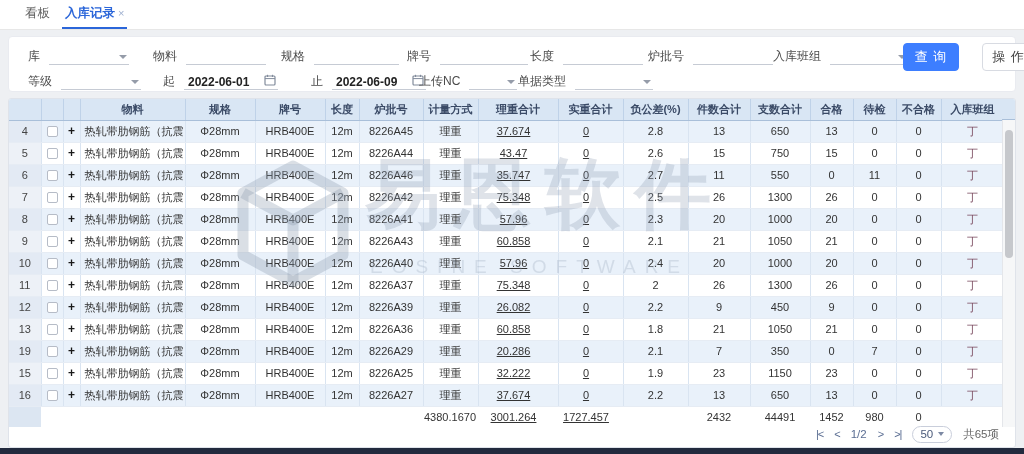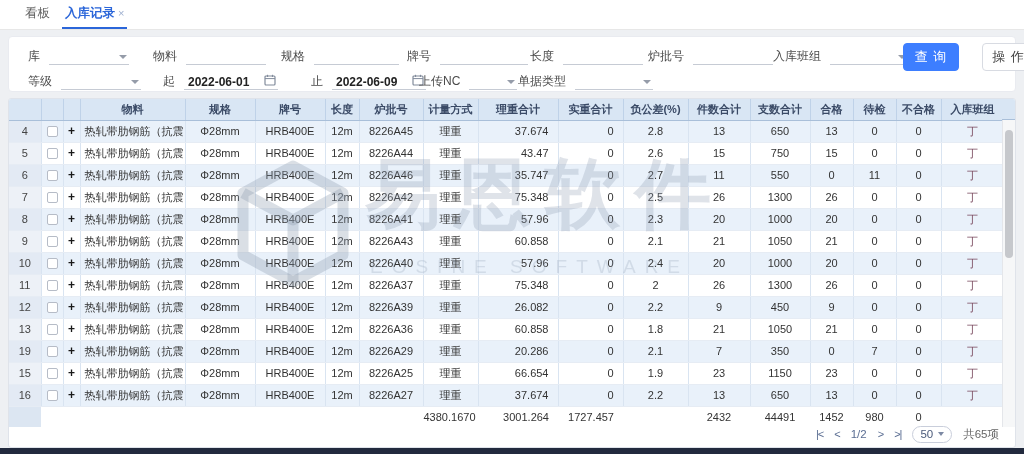--- a/index.html
+++ b/index.html
@@ -30,29 +30,29 @@
   .btn-query { left:894px; width:56px; background:#3d7eff; border:1px solid #3d7eff; color:#fff; }
   .btn-op { left:957px; width:53px; background:#fff; border:1px solid #d8dbe2; color:#404040;margin-left:16px; }
 
   
   .tablecard { position:absolute; left:8px; top:98px; width:1008px; height:350px; background:#fff; border:1px solid #dfe3ea; border-radius:3px; overflow:hidden; }
   table { border-collapse:collapse; table-layout:fixed; width:995px; font-size:11px; color:#333; }
   th { height:21px; background:#d9e6f4; border-right:1px solid #bfd2e8; border-bottom:1px solid #a9bfd9; font-size:11px; color:#3a4a66; font-weight:bold; overflow:hidden; white-space:nowrap; }
   td { height:22px; border-right:1px solid #d9e4f1; border-bottom:1px solid #e6ecf4; text-align:center; overflow:hidden; white-space:nowrap; }
   tr.even td { background:#e9f1fa; }
   td.left  { text-align:left;  padding-left:4px; }
-  td.right { text-align:right; padding-right:9px; }
+  td.right { text-align:center; padding-right:9px;text-decoration:underline; }
   td.c-num { background:#edf1f7; color:#444; }
   tr.even td.c-num { background:#e3eaf4; }
   td.team { color:#7a4a5f; }
   .cb { display:inline-block; width:11px; height:11px; border:1px solid #b6bcc7; border-radius:2px; background:#fff; vertical-align:middle; cursor:pointer; }
   .exp { font-weight:bold; color:#1a1a1a; cursor:pointer; font-size:12px; }
   tr.sum td { border:none; border-top:1px solid #a9bcd6; background:#fff; height:21px; }
   tr.sum td.c-num { background:#dce6f2; }
-  tr.sum td.right2 { text-align:center; padding-right:2px; }
+  tr.sum td.right2 { text-align:right; padding-right:2px; }
 
   .hdr-fill { position:absolute; right:0; top:0; width:13px; height:21px; background:#d9e6f4; border-bottom:1px solid #a9bfd9; }
   .vscroll { position:absolute; right:0; top:21px; width:13px; height:307px; background:#f6f7f8; border-left:1px solid #e4e6ea; }
   .vthumb { position:absolute; left:2px; top:10px; width:8px; height:128px; background:#c6c8cc; border-radius:4px; cursor:pointer; }
 
   
   .pager { position:absolute; right:16px; bottom:2px; height:22px; display:flex; align-items:center; gap:11px; font-size:11.5px; color:#5a6d92; }
   .pgbtn { cursor:pointer; font-size:11px; letter-spacing:-1px; }
   .psize { display:flex; align-items:center; gap:5px; border:1px solid #c9cedb; border-radius:9px; height:17px; padding:0 7px; cursor:pointer; color:#4a5a7a; }
   .pcaret { width:0; height:0; border-left:3.5px solid transparent; border-right:3.5px solid transparent; border-top:4px solid #7c89a3; }
@@ -429,21 +429,21 @@
         <tr class="odd">
           <td class="c-num">15</td>
           <td><span class="cb"></span></td>
           <td class="exp">+</td>
           <td class="left">热轧带肋钢筋（抗震）</td>
           <td>Φ28mm</td>
           <td>HRB400E</td>
           <td>12m</td>
           <td>8226A25</td>
           <td>理重</td>
-          <td class="right">66.654</td>
+          <td class="right">32.222</td>
           <td class="right">0</td>
           <td>1.9</td>
           <td>23</td>
           <td>1150</td>
           <td>23</td>
           <td>0</td>
           <td>0</td>
           <td class="team">丁</td>
         </tr>
         <tr class="even">

